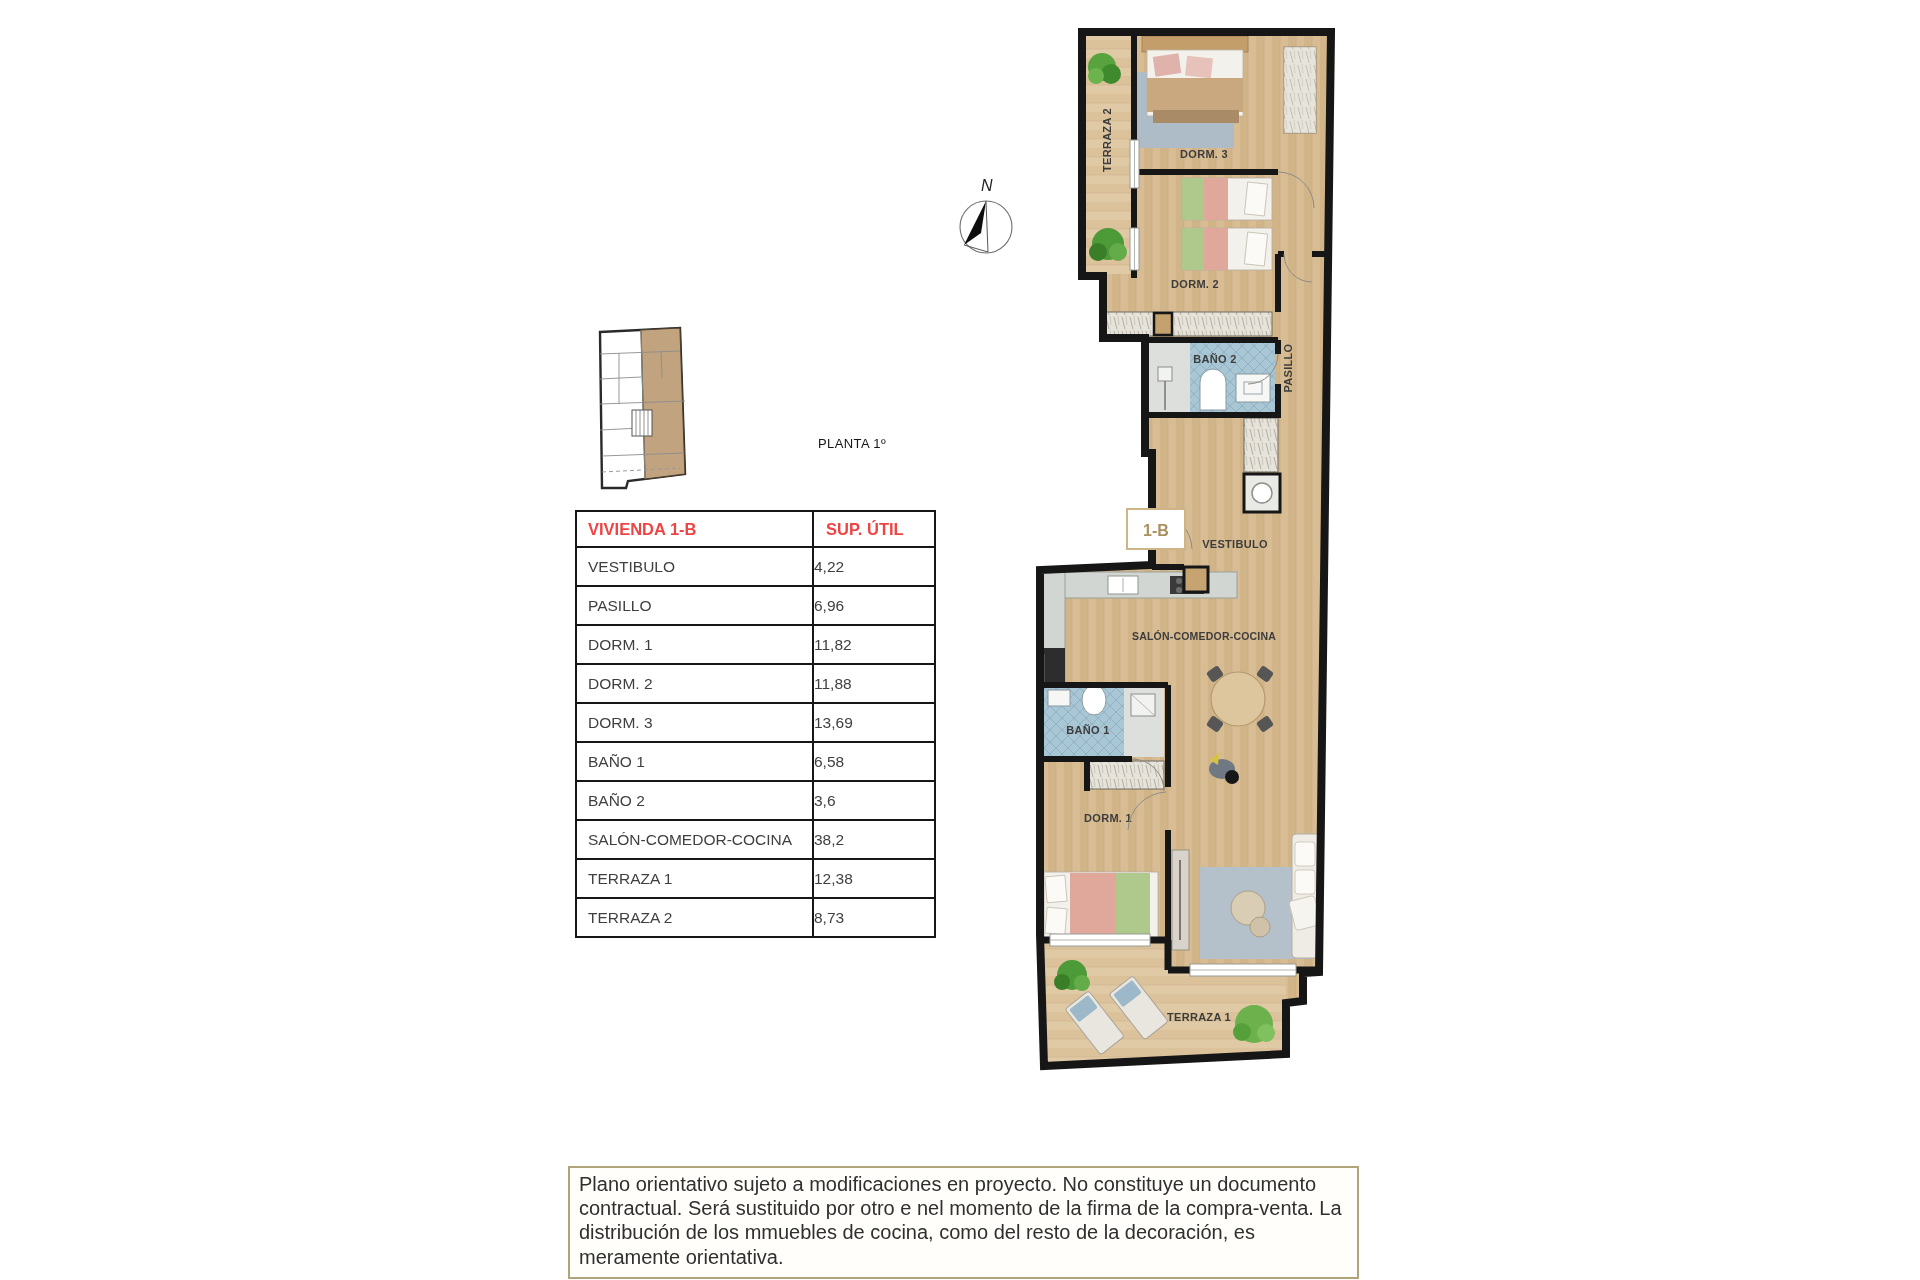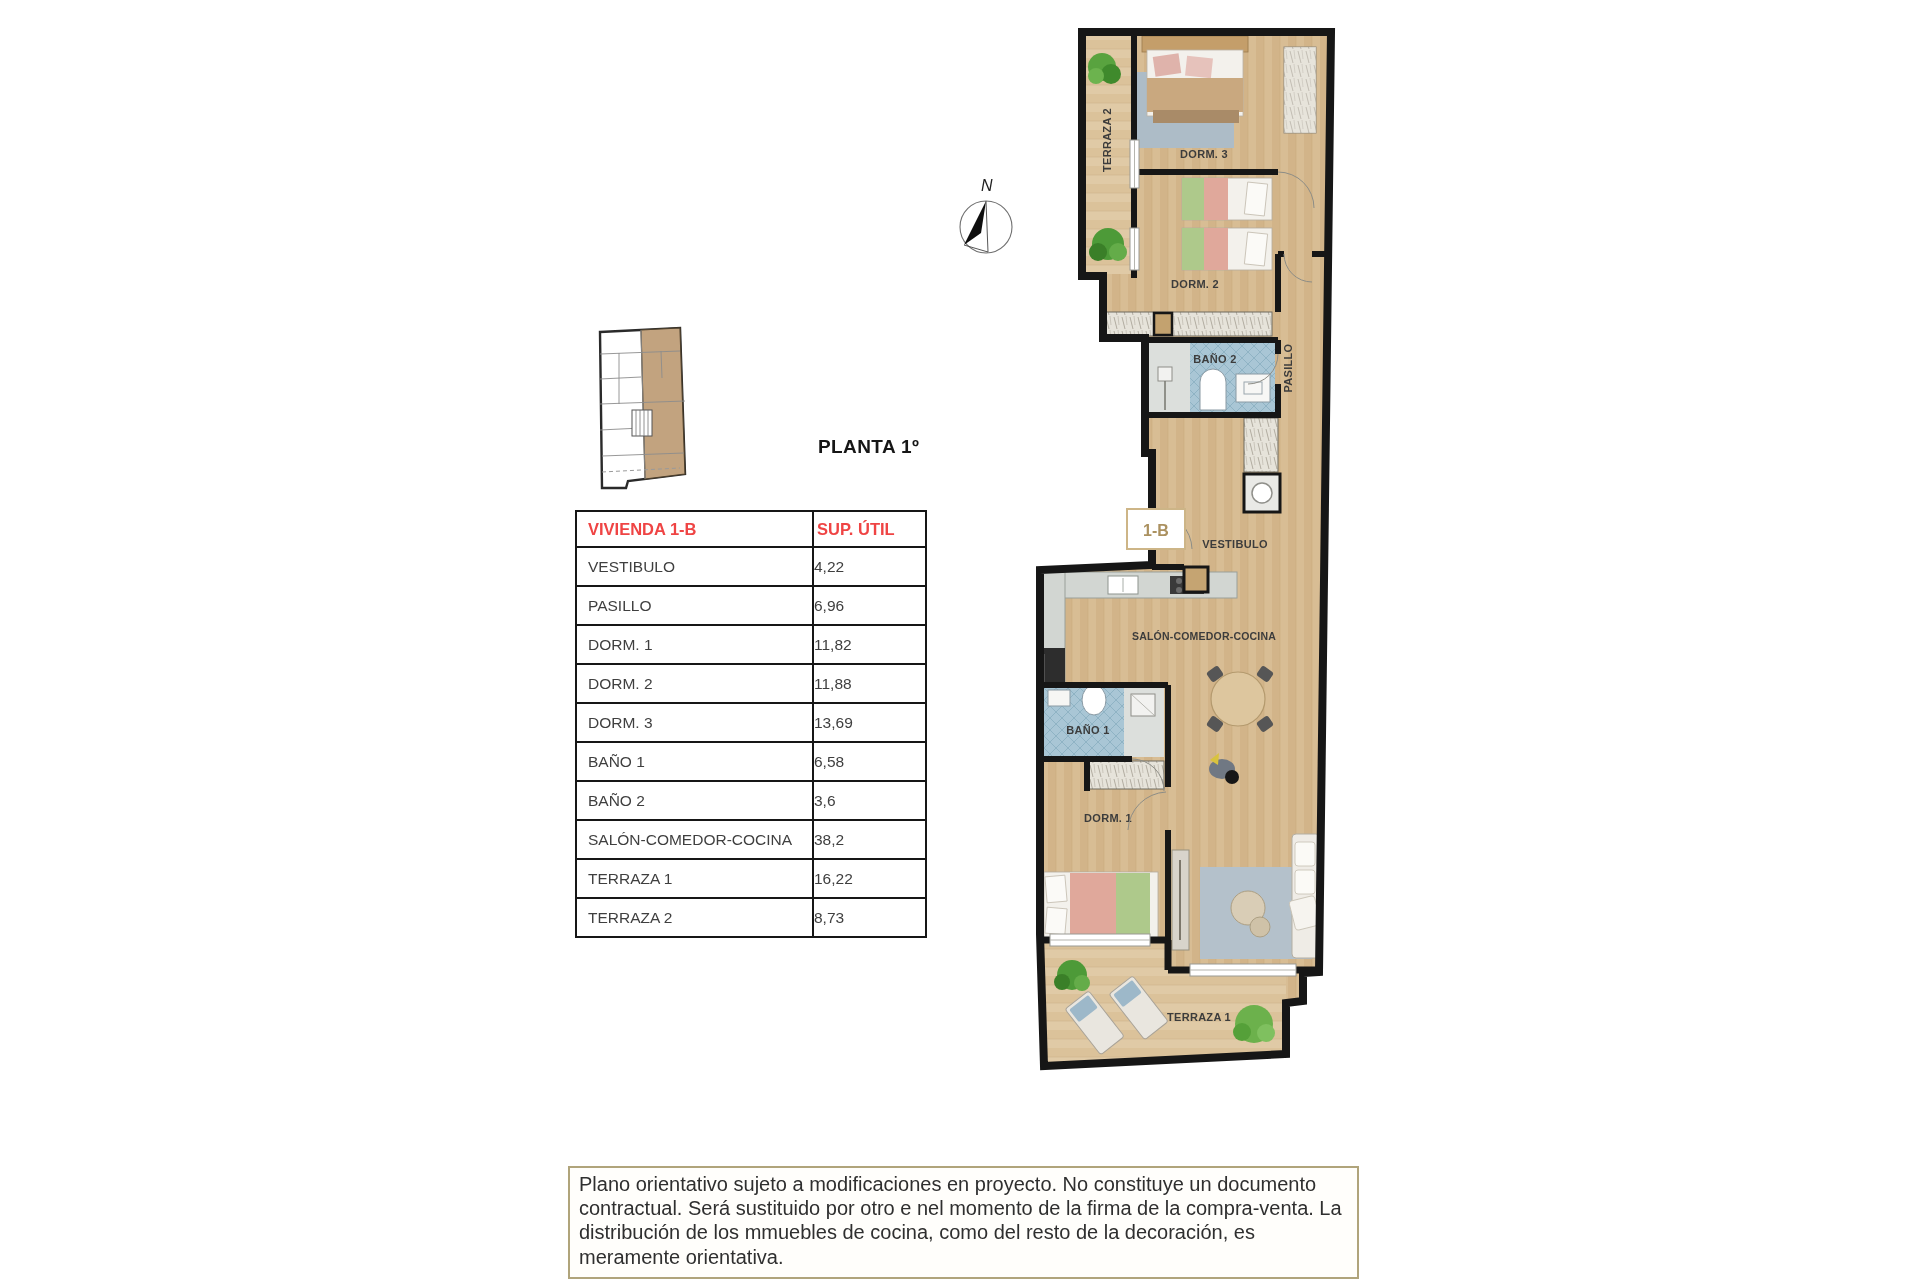--- a/index.html
+++ b/index.html
@@ -1,30 +1,30 @@
 <!DOCTYPE html>
 <html><head>
 <meta charset="utf-8">
 <style>
   html,body{margin:0;padding:0;background:#ffffff;}
   .page{position:relative;width:1920px;height:1280px;background:#fff;overflow:hidden;
         font-family:"Liberation Sans",sans-serif;color:#222;}
 
   
-  .plan-title{position:absolute;left:818px;top:436px;font-size:19px;font-weight:bold;
+  .plan-title{position:absolute;left:818px;top:436px;font-size:13px;font-weight:normal;
               letter-spacing:.4px;color:#161616;text-align:center;}
 
   
   .areas-table{position:absolute;left:575px;top:510px;border-collapse:collapse;
                table-layout:fixed;width:334px;}
   .areas-table td{border:2.5px solid #161616;vertical-align:middle;
                   font-size:15.5px;color:#3f3f3f;padding:0 0 0 11px;}
   .areas-table td.val{text-align:left;padding:0;}
   .areas-table tr.hd td{font-weight:bold;color:#ef4444;font-size:16.5px;height:34px;}
-  .areas-table tr.hd td.val{text-align:left;padding-left:3px;}
+  .areas-table tr.hd td.val{text-align:left;padding-left:12px;}
   .areas-table tr.row td{height:37px;}
   .areas-table tr.tot td{font-weight:bold;color:#101010;height:38px;font-size:15.5px;}
   .areas-table tr.tot2 td{height:46px;line-height:1.15;}
   .c1{width:224px;} .c2{width:108px;}
 
   
   .disclaimer{position:absolute;left:568px;top:1166px;width:775px;
               border:2px solid #b0a47b;background:#fffefb;padding:4px 3px 8px 9px;
               font-size:20px;line-height:1.21;color:#2f2f2f;}
 
@@ -112,21 +112,21 @@
     <tr class="row">
       <td>BAÑO 2</td>
       <td class="val">3,6</td>
         </tr>
     <tr class="row">
       <td>SALÓN-COMEDOR-COCINA</td>
       <td class="val">38,2</td>
         </tr>
     <tr class="row">
       <td>TERRAZA 1</td>
-      <td class="val">16,22</td>
+      <td class="val">12,38</td>
         </tr>
     <tr class="row">
       <td>TERRAZA 2</td>
       <td class="val">8,73</td>
         </tr>
   </tbody>
     </table>
 
   <div class="floorplan">
   <svg width="315" height="1055" viewBox="0 0 315 1055">

